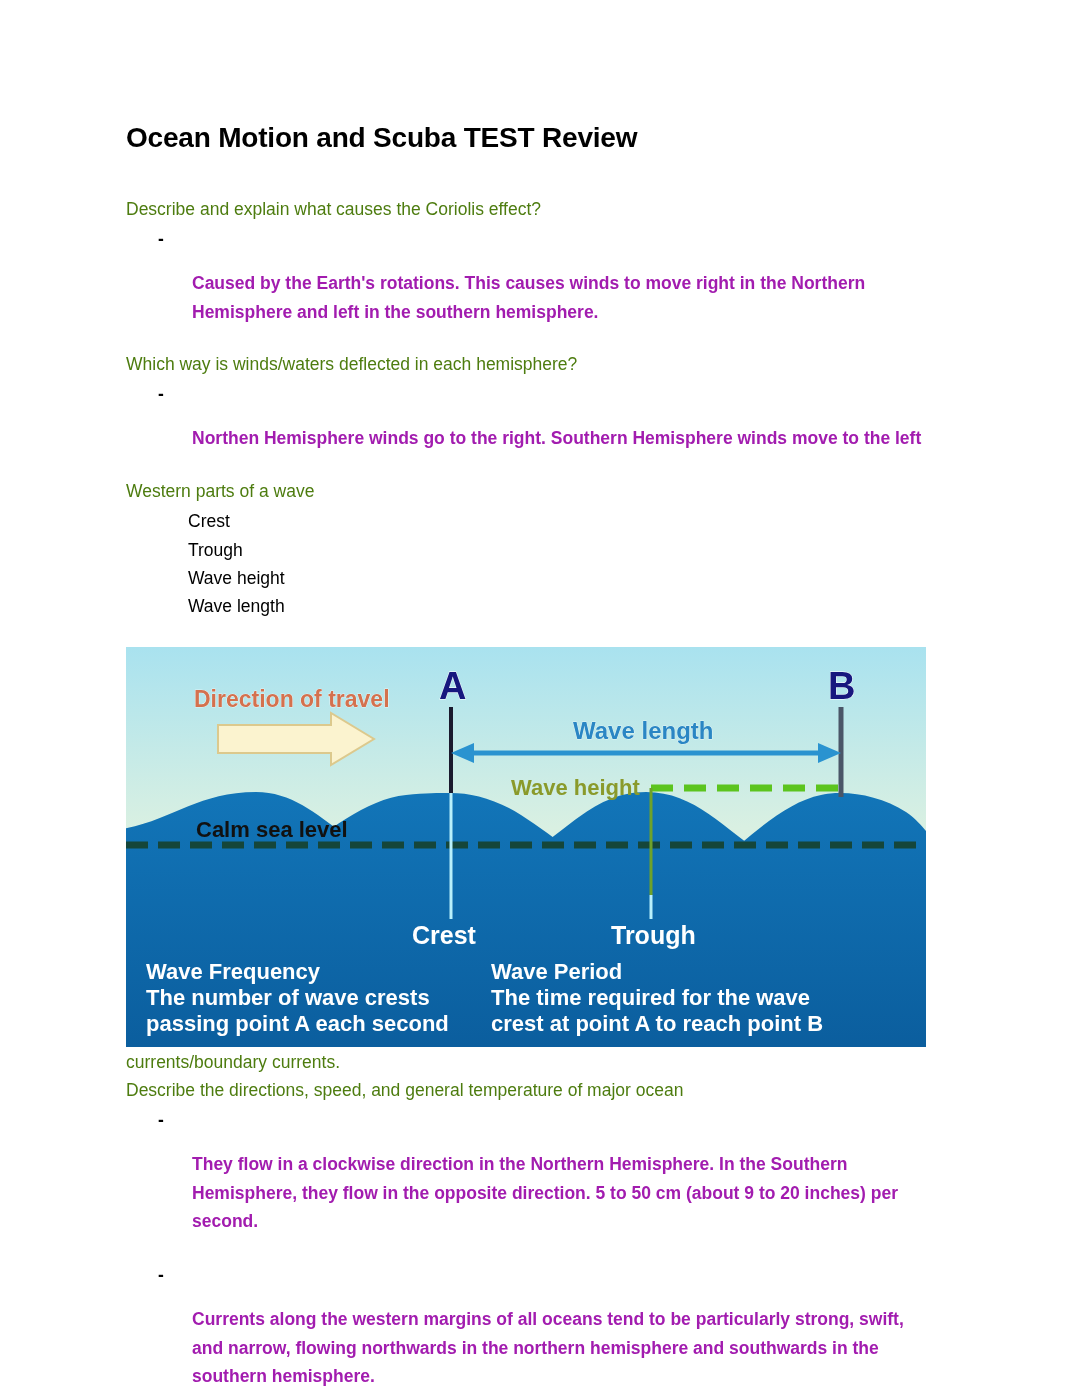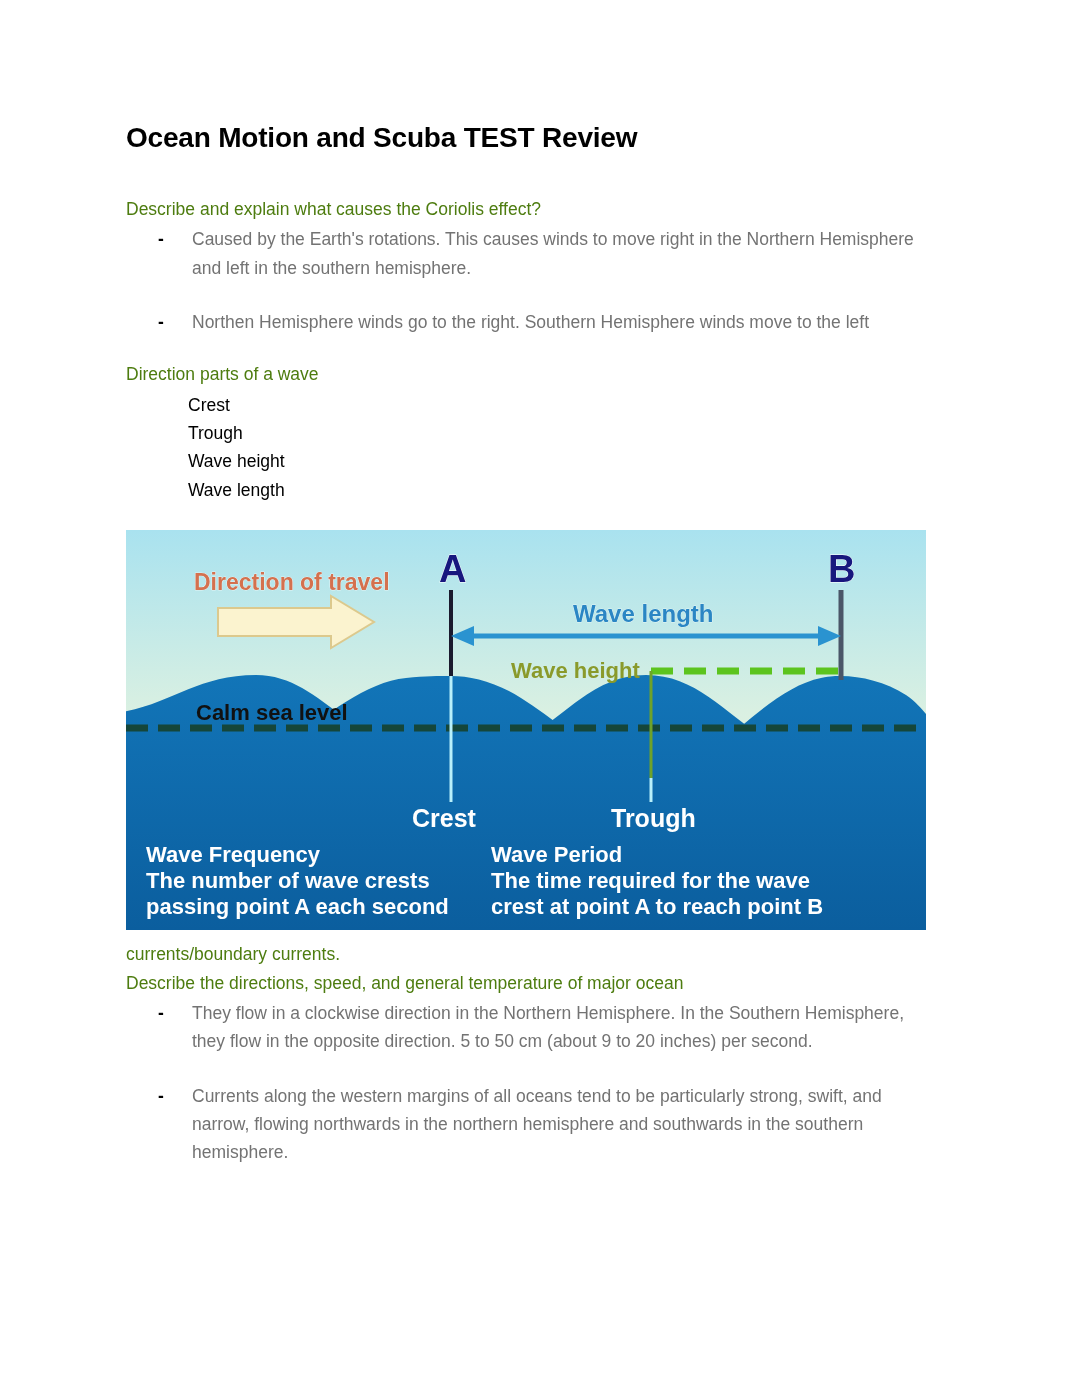--- a/index.html
+++ b/index.html
@@ -61,39 +61,40 @@
     flex: 0 0 auto;
     width: 34px;
     font-size: 17.5px;
     font-weight: bold;
     line-height: 1.62;
     color: #000;
   }
   .answer-text {
     flex: 1 1 auto;
     font-size: 17.5px;
-    font-weight: normal;
+    font-weight: bold;
     line-height: 1.62;
-    color: #737373;
+    color: #a21caf;
+    margin-top: 44px;
   }
 
   .sub-list { margin: 0; padding: 0 0 0 62px; list-style: none; }
   .sub-list li {
     font-size: 17.5px;
     font-weight: normal;
     line-height: 1.62;
     color: #000;
   }
 
   
   .figure {
     position: relative;
     width: 800px;
     height: 400px;
-    margin: 14px 0 12px 0;
+    margin: 14px 0 3px 0;
     overflow: hidden;
     background: #84cc16;
     text-decoration: underline;
   }
   .fig-svg { display: block; width: 800px; height: 400px; }
 
   .lbl {
     font-family: "Liberation Sans", sans-serif;
     font-weight: bold;
     paint-order: stroke fill;
@@ -109,28 +110,29 @@
 
     <div class="qa-block">
       <p class="question">Describe and explain what causes the Coriolis effect?</p>
       <div class="answer-row">
         <span class="dash">-</span>
         <span class="answer-text">Caused by the Earth's rotations. This causes winds to move right in the Northern Hemisphere and left in the southern hemisphere.</span>
       </div>
     </div>
 
     <div class="qa-block">
+      <p class="question">Which way is winds/waters deflected in each hemisphere?</p>
       <div class="answer-row">
         <span class="dash">-</span>
         <span class="answer-text">Northen Hemisphere winds go to the right. Southern Hemisphere winds move to the left</span>
       </div>
     </div>
 
     <div class="qa-block">
-      <p class="question">Direction parts of a wave</p>
+      <p class="question">Western parts of a wave</p>
       <ul class="sub-list">
         <li>Crest</li>
         <li>Trough</li>
         <li>Wave height</li>
         <li>Wave length</li>
       </ul>
     </div>
 
     <div class="figure">
       <svg class="fig-svg" viewBox="0 0 800 400" xmlns="http://www.w3.org/2000/svg">

